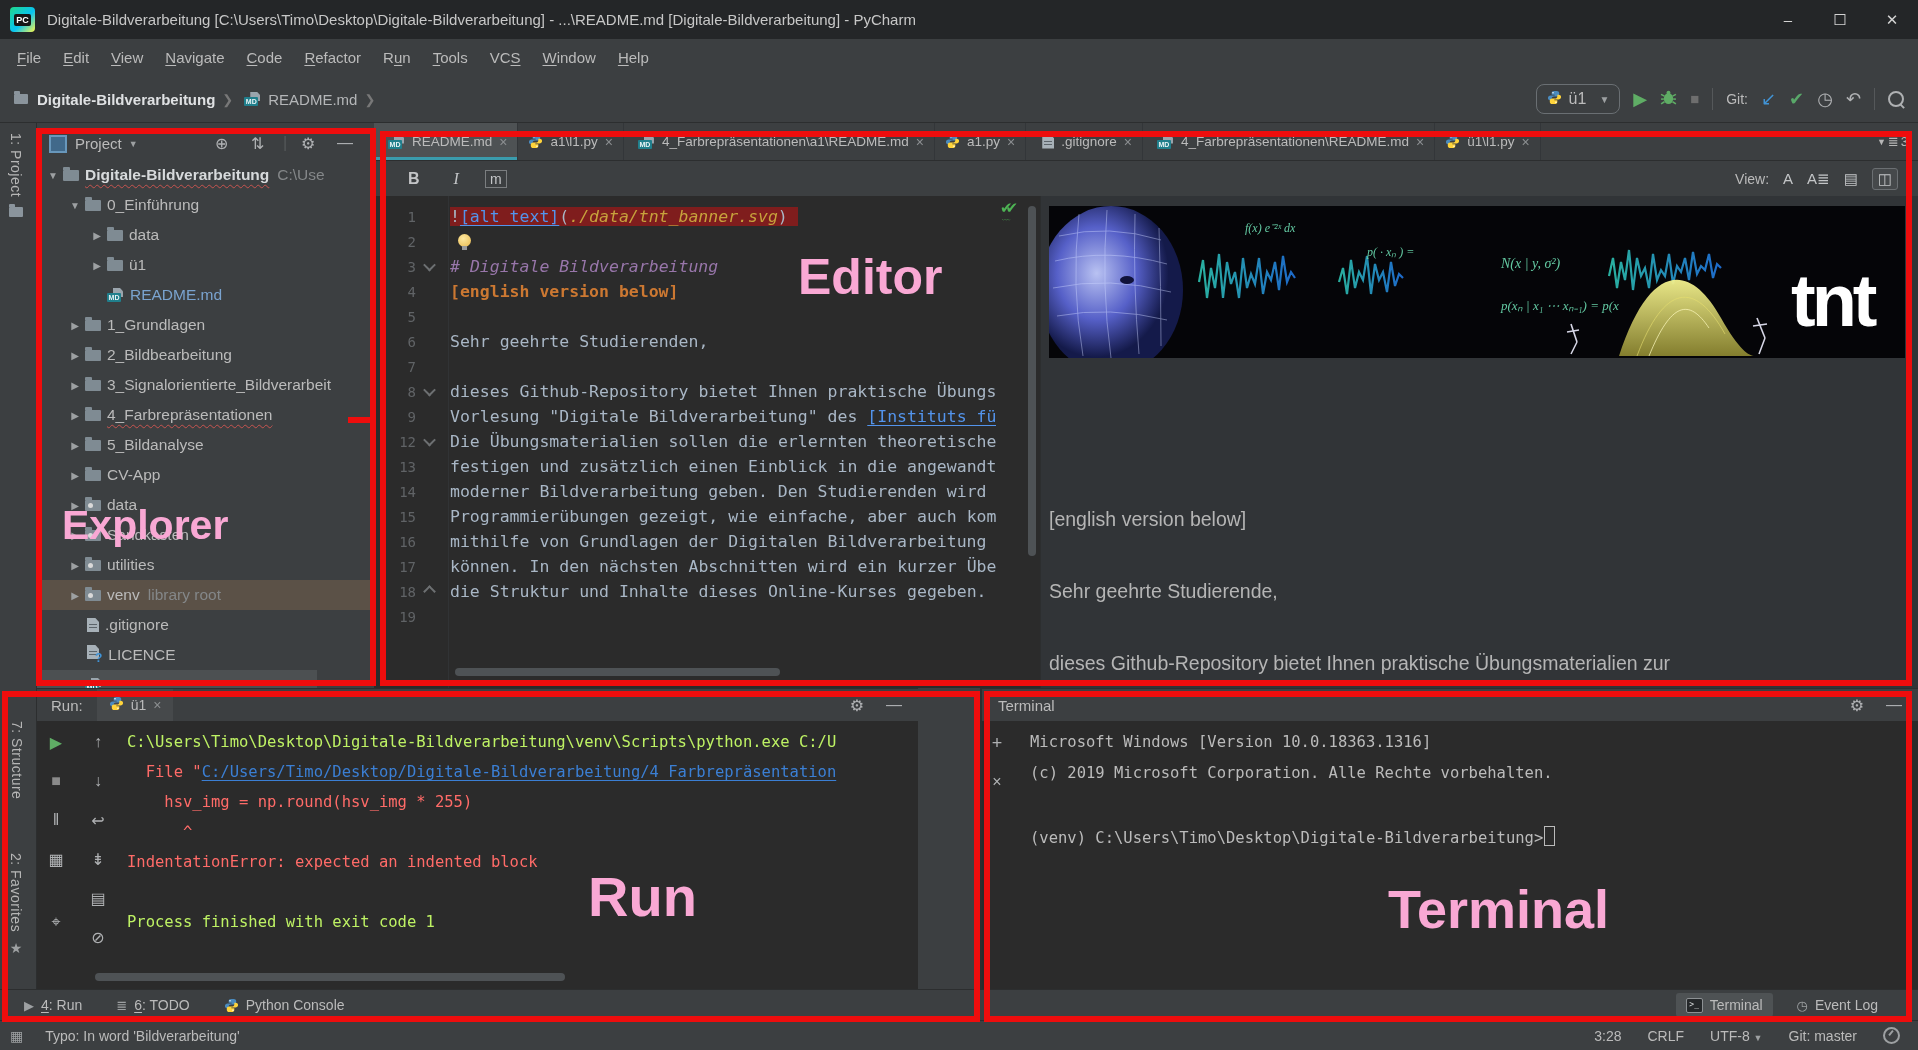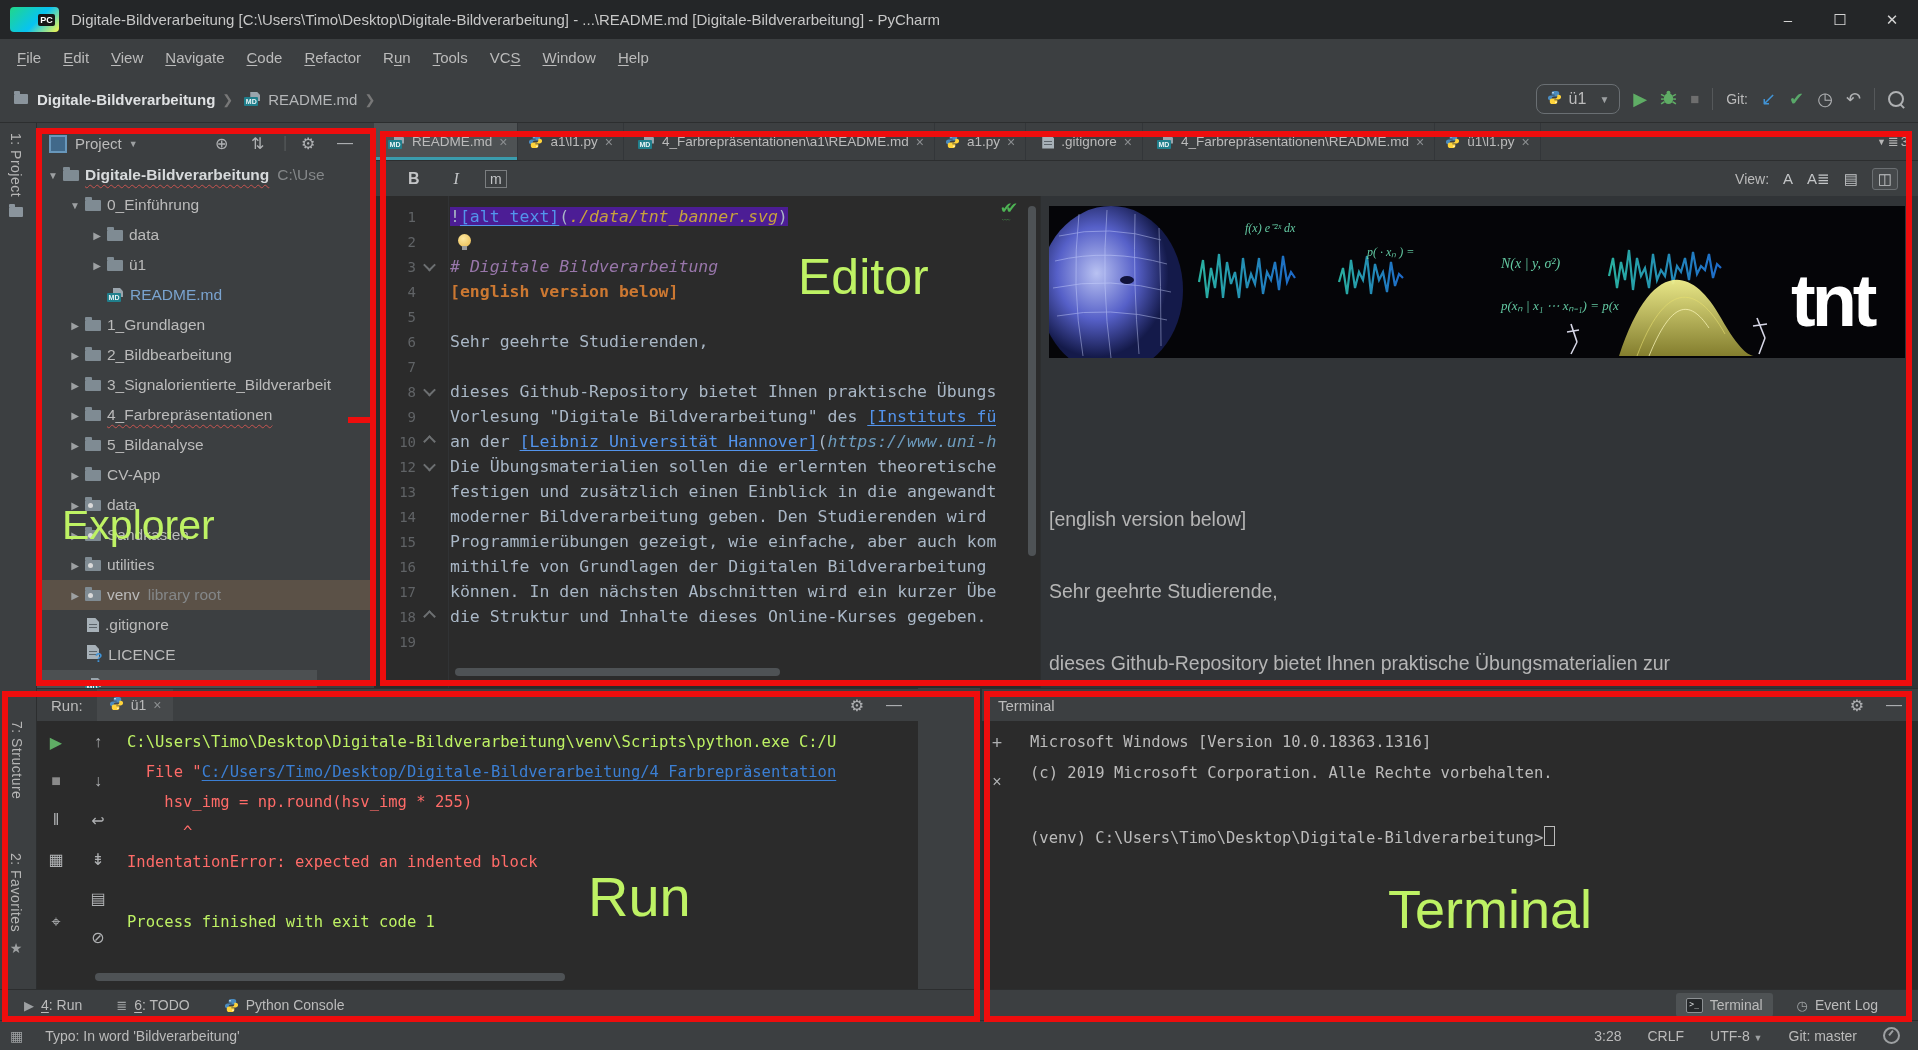--- a/index.html
+++ b/index.html
@@ -3,21 +3,21 @@
 <meta charset="utf-8">
 <style>
   html,body{margin:0;padding:0;background:#1e1f21;}
   #root{position:relative;width:1918px;height:1050px;background:#3c3f41;overflow:hidden;
         font-family:"Liberation Sans",sans-serif;color:#bbbbbb;-webkit-font-smoothing:antialiased;}
   .abs{position:absolute;}
 
   
   #titlebar{left:0;top:0;width:1918px;height:39px;background:#242628;display:flex;align-items:center;}
   .pc-logo{width:25px;height:25px;margin-left:10px;border-radius:4px;
-    background:linear-gradient(135deg,#21d789,#07c3f2 55%,#fcf84a);display:flex;align-items:center;justify-content:center;padding-left:24px;}
+    background:linear-gradient(135deg,#21d789,#07c3f2 55%,#fcf84a);display:flex;align-items:center;justify-content:center;}
   .pc-logo span{font-size:9px;font-weight:bold;color:#111;background:#161616;color:#fff;padding:1px 2px;border-radius:2px;}
   #title-text{margin-left:12px;font-size:15px;color:#c7c7c7;white-space:nowrap;}
   #win-controls{margin-left:auto;display:flex;height:100%;}
   .winbtn{width:52px;height:100%;display:flex;align-items:center;justify-content:center;font-size:15px;color:#d4d4d4;}
   
   #menubar{left:0;top:39px;width:1918px;height:37px;background:#3c3f41;display:flex;align-items:center;padding-left:6px;box-sizing:border-box;}
   .menu-item{padding:4px 11px;font-size:15px;color:#bbb;}
   .menu-item u{text-decoration:underline;text-underline-offset:2px;}
   
   #toolbar{left:0;top:76px;width:1918px;height:47px;background:#3c3f41;border-bottom:1px solid #2c2e2f;
@@ -80,21 +80,21 @@
   .fch.e{transform:rotate(-135deg);}
   .etext{padding-left:8px;white-space:pre;font-family:"DejaVu Sans Mono",monospace;font-size:16.5px;overflow:hidden;}
   .seg-p{color:#a9b7c6;}
   .seg-lnk{color:#5394ec;text-decoration:underline;text-underline-offset:3px;}
   .seg-url{color:#c7a23c;font-style:italic;}
   .seg-url2{color:#6d9cbe;font-style:italic;}
   .seg-h{color:#9876aa;font-style:italic;}
   .seg-o{color:#cc7832;font-weight:bold;}
   .wv{text-decoration:underline wavy #4c8a52;text-decoration-thickness:1px;text-underline-offset:4px;}
   .seg-h .wv, span.wv.seg-h{color:#9876aa;}
-  .hlline{background:#4c1d95;display:inline-block;padding-right:0;}
+  .hlline{background:#7f1d1d;display:inline-block;padding-right:10px;}
   .bulb{position:absolute;width:13px;height:13px;border-radius:50%;background:radial-gradient(circle at 40% 35%,#ffe9a0,#e8b84b);}
   .bulb::after{content:'';position:absolute;left:4px;top:12px;width:5px;height:4px;background:#9a9a9a;}
   .echecks{position:absolute;color:#4db354;font-size:15px;letter-spacing:-7px;}
   .echecks i{display:block;font-style:normal;color:#4db354;font-size:9px;letter-spacing:0;margin-top:-6px;margin-left:2px;}
   .vscroll{background:#585d60;border-radius:4px;opacity:.8;}
   .hscroll{background:#585d60;border-radius:4px;opacity:.8;}
   
   #preview{left:1040px;top:196px;width:878px;height:492px;background:#313437;overflow:hidden;border-left:1px solid #2c2e2f;box-sizing:border-box;}
   #preview h1{position:absolute;left:8px;top:216px;margin:0;font-size:43px;font-weight:bold;color:#c4c4c4;letter-spacing:.5px;}
   .pv-p{position:absolute;left:8px;font-size:19.5px;color:#b5b5b5;white-space:nowrap;}
@@ -121,21 +121,21 @@
   .ic-term{width:15px;height:13px;background:#25282a;border:1px solid #8d9194;border-radius:2px;color:#d6d9da;
      font-size:8px;line-height:11px;text-align:center;font-family:"DejaVu Sans Mono",monospace;}
   
   #statusbar{left:0;top:1020px;width:1918px;height:30px;background:#3c3f41;border-top:1px solid #2c2e2f;
      display:flex;align-items:center;box-sizing:border-box;font-size:14px;color:#bbb;}
   .sb-right{margin-left:auto;display:flex;align-items:center;gap:26px;margin-right:18px;}
   .gauge{width:13px;height:13px;border:2px solid #9da0a2;border-radius:50%;position:relative;}
   .gauge::after{content:'';position:absolute;left:5px;top:1px;width:2px;height:6px;background:#9da0a2;transform:rotate(40deg);}
   
   .ann-box{position:absolute;border:6px solid #ee0d0d;box-sizing:border-box;pointer-events:none;z-index:50;}
-  .ann-label{position:absolute;color:#bef264;font-weight:normal;z-index:51;pointer-events:none;font-family:"Liberation Sans",sans-serif;}
+  .ann-label{position:absolute;color:#f9a8d4;font-weight:bold;z-index:51;pointer-events:none;font-family:"Liberation Sans",sans-serif;}
   .ann-dash{position:absolute;background:#ee0d0d;z-index:51;}
 </style>
 </head>
 <body>
 
 <div id="root">
 
   <div id="titlebar" class="abs">
     <span class="pc-logo">
         <span>PC</span>
@@ -465,27 +465,20 @@
           <span class="enum">8</span>
           <span class="efold">
             <span class="fch s"></span>
           </span>
           <span class="etext"><span class="seg-p wv">dieses</span><span class="seg-p"> </span><span class="seg-p wv">Github-Repository</span><span class="seg-p"> </span><span class="seg-p wv">bietet</span><span class="seg-p"> </span><span class="seg-p wv">Ihnen</span><span class="seg-p"> </span><span class="seg-p wv">praktische</span><span class="seg-p"> </span><span class="seg-p wv">Übungs</span></span>
         </div>
         <div class="eline">
           <span class="enum">9</span>
           <span class="efold"></span>
           <span class="etext"><span class="seg-p wv">Vorlesung</span><span class="seg-p"> </span><span class="seg-p wv">"Digitale</span><span class="seg-p"> </span><span class="seg-p wv">Bildverarbeitung"</span><span class="seg-p"> </span><span class="seg-p wv">des</span><span class="seg-p"> </span><span class="seg-lnk">[Instituts fü</span></span>
-        </div>
-        <div class="eline">
-          <span class="enum">10</span>
-          <span class="efold">
-            <span class="fch e"></span>
-          </span>
-          <span class="etext"><span class="seg-p wv">an</span><span class="seg-p"> </span><span class="seg-p wv">der</span><span class="seg-p"> </span><span class="seg-lnk">[Leibniz Universität Hannover]</span><span class="seg-p">(</span><span class="seg-url2">https://www.uni-h</span></span>
         </div>
         <div class="eline">
           <span class="enum">12</span>
           <span class="efold">
             <span class="fch s"></span>
           </span>
           <span class="etext"><span class="seg-p wv">Die</span><span class="seg-p"> </span><span class="seg-p wv">Übungsmaterialien</span><span class="seg-p"> </span><span class="seg-p wv">sollen</span><span class="seg-p"> </span><span class="seg-p wv">die</span><span class="seg-p"> </span><span class="seg-p wv">erlernten</span><span class="seg-p"> </span><span class="seg-p wv">theoretische</span></span>
         </div>
         <div class="eline">
           <span class="enum">13</span>

